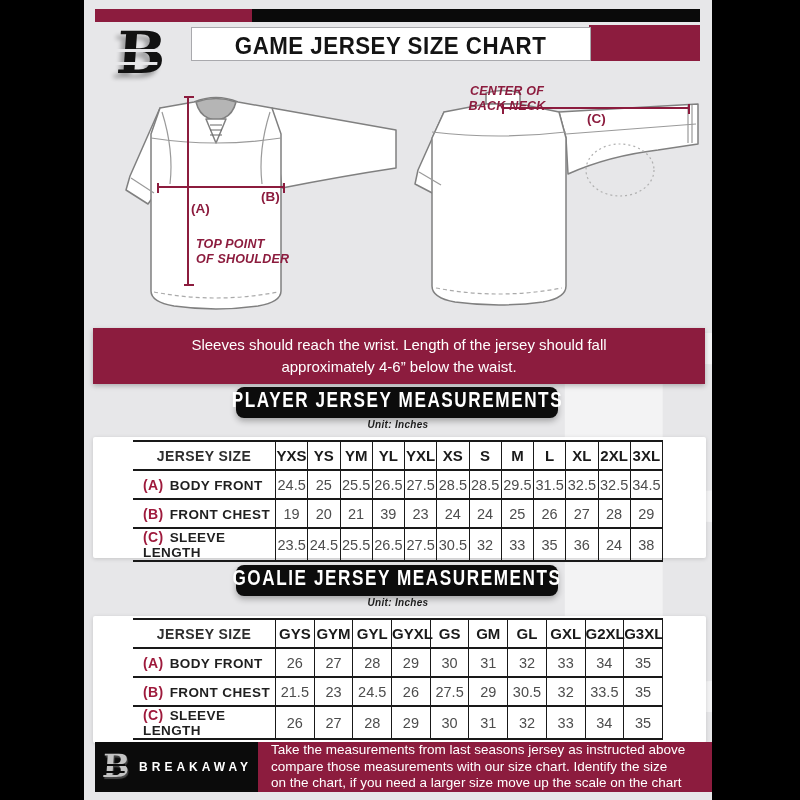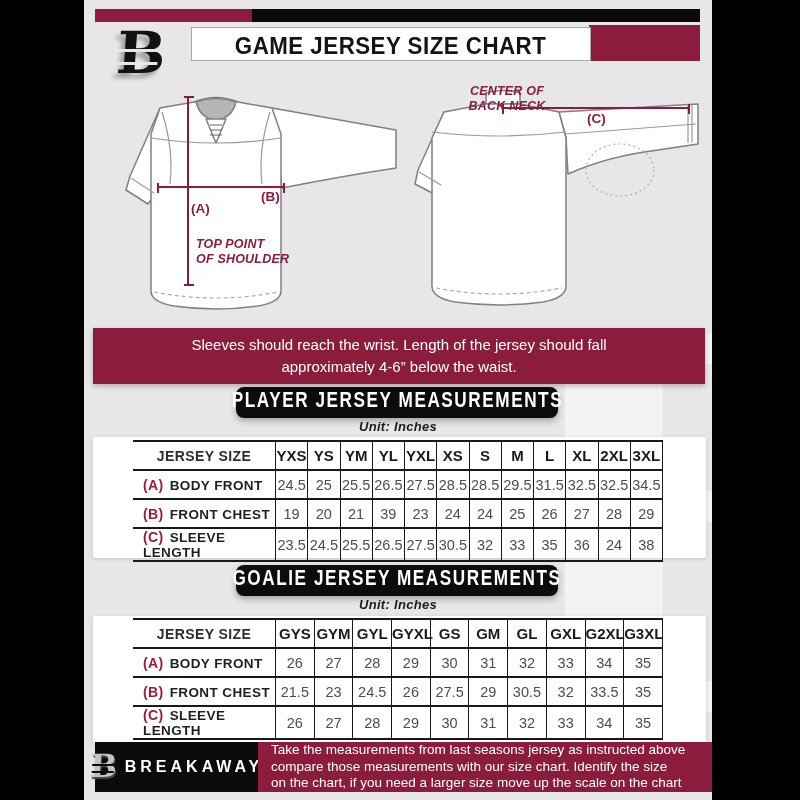--- a/index.html
+++ b/index.html
@@ -65,21 +65,21 @@
   .section-banner {
     position:absolute; left:152px; width:322px; height:31px; background:#0c0c0c; border-radius:8px; z-index:2;
     display:flex; justify-content:center;
     box-shadow:0 3px 6px rgba(0,0,0,.3);
   }
   .section-banner span {
     color:#fff; font-weight:bold; font-size:22px; letter-spacing:2px; white-space:nowrap;
     transform:scaleX(.78); transform-origin:center;
   }
   .unit { position:absolute; left:0; width:628px; text-align:center; z-index:2;
-    font-size:13px; font-weight:bold; font-style:italic; color:#1c1c1c; letter-spacing:.3px; }
+    font-size:10px; font-weight:bold; font-style:italic; color:#1c1c1c; letter-spacing:.3px; }
 
   
   .panel { position:absolute; left:9px; width:613px; background:#ffffff; z-index:1;
     box-shadow:0 1px 4px rgba(0,0,0,.15); border-radius:2px; }
   table.size-table { position:absolute; left:49px; width:530px; border-collapse:collapse; table-layout:fixed; z-index:2; background:transparent; }
   .size-table th, .size-table td {
     border:1.5px solid #191919; border-top-width:2px; border-bottom-width:2px;
     text-align:center; vertical-align:middle; padding:0; height:27px;
   }
   .size-table .lbl { border-left:none; width:142px; }
@@ -91,21 +91,21 @@
 
   
   .footer-black {
     position:absolute; left:11px; top:742px; width:163px; height:50px; background:#0b0b0b; z-index:2;
     display:flex; align-items:center; justify-content:center; gap:8px;
   }
   .logo-footer { position:relative; width:30px; height:36px; font-size:32px; line-height:34px; text-align:center;
     color:#c3c3c3; text-shadow:1px 2px 1px #4a4a4a; left:0; top:0; }
   .logo-footer i { left:2px; width:22px; height:2px; background:#0b0b0b; }
   .logo-footer i.s1 { top:15px; } .logo-footer i.s2 { top:22px; }
-  .footer-brand { color:#fff; font-size:16px; font-weight:bold; letter-spacing:4px; }
+  .footer-brand { color:#fff; font-size:12px; font-weight:bold; letter-spacing:4px; }
   .footer-maroon {
     position:absolute; left:174px; top:742px; width:535px; height:50px; background:#8c1c3e; z-index:2;
     display:flex; align-items:center;
   }
   .footer-maroon .txt { color:#fff; font-size:13.5px; line-height:16.5px; padding:0 10px 0 13px; white-space:pre-line; }
 </style>
 </head>
 <body>
 
 <div class="page">

